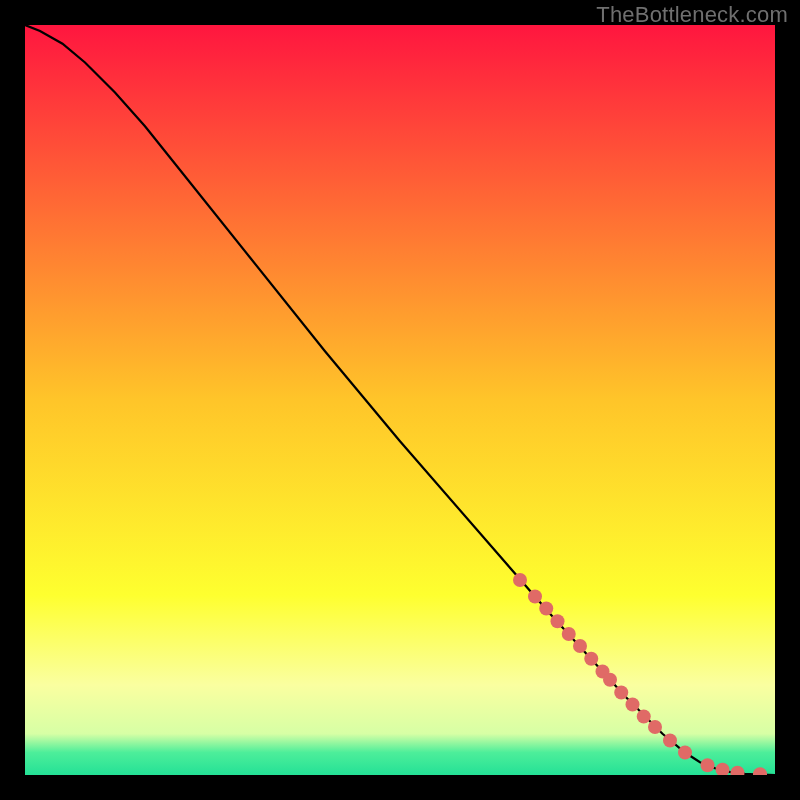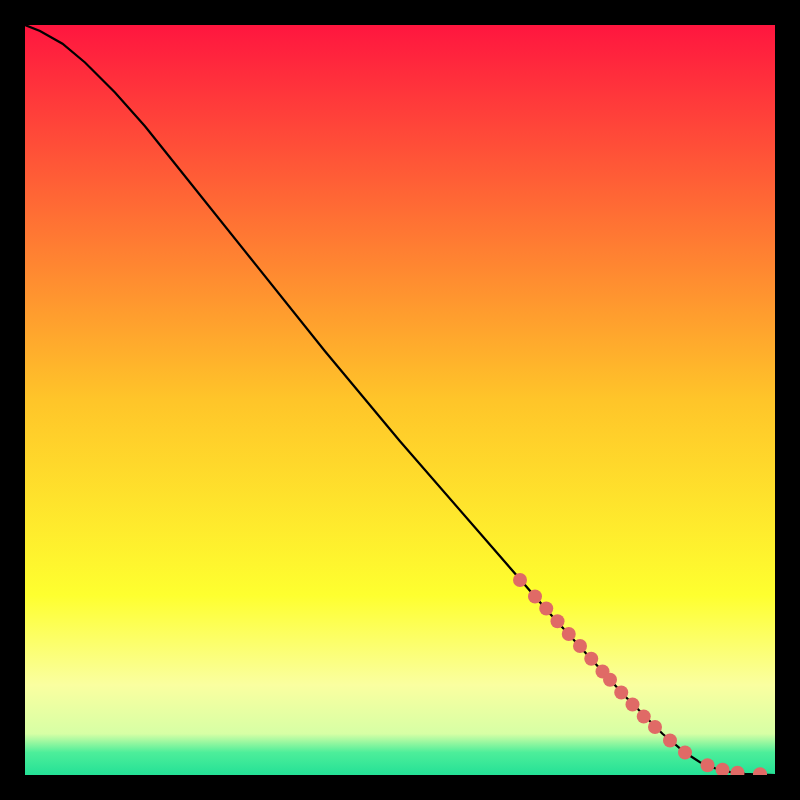--- a/index.html
+++ b/index.html
@@ -78,14 +78,15 @@
           <circle cx="645.00" cy="715.50" r="7" fill="#e06a66"></circle>
           <circle cx="660.00" cy="727.50" r="7" fill="#e06a66"></circle>
           <circle cx="682.50" cy="740.25" r="7" fill="#e06a66"></circle>
           <circle cx="697.50" cy="744.75" r="7" fill="#e06a66"></circle>
           <circle cx="712.50" cy="747.75" r="7" fill="#e06a66"></circle>
           <circle cx="735.00" cy="749.25" r="7" fill="#e06a66"></circle>
         </g>
     </svg>
   </div>
 
+  <div class="attribution">TheBottleneck.com</div>
 
 </div>
 
 </body></html>

